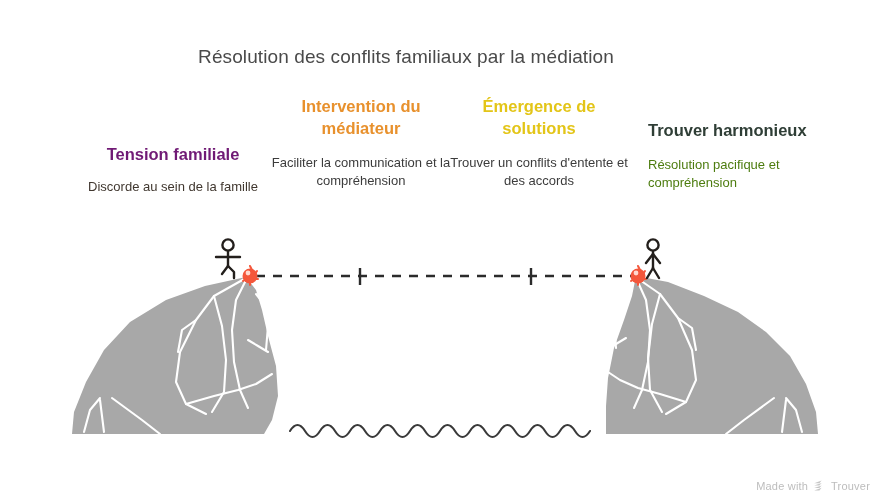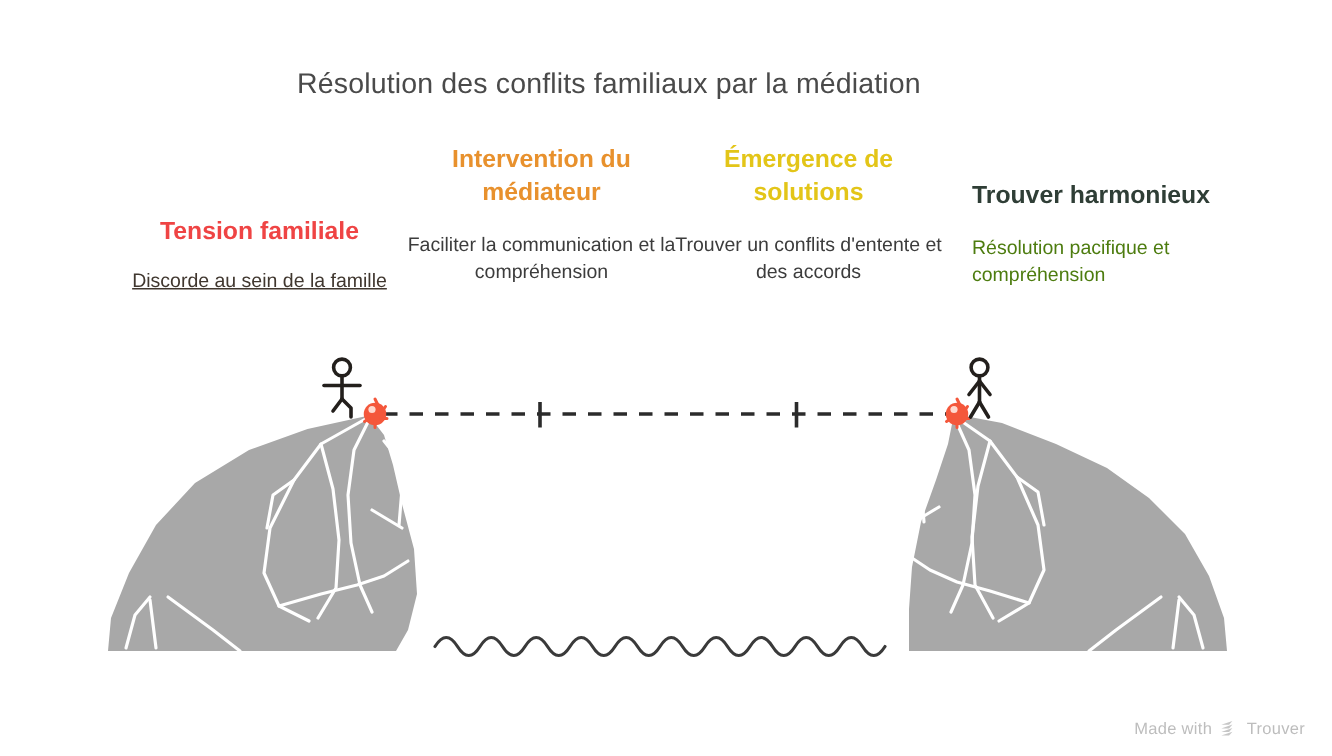--- a/index.html
+++ b/index.html
@@ -56,22 +56,22 @@
     color: #3c3c3c;
     margin: 0;
   }
 
   .step-1 {
     left: 62px;
     top: 144px;
     width: 222px;
     text-align: center;
   }
-  .step-1 .step-title { color: #ef4444; }
-  .step-1 .step-desc  { margin-top: 12px; color: #40372f; text-decoration: underline; }
+  .step-1 .step-title { color: #701a75; }
+  .step-1 .step-desc  { margin-top: 12px; color: #40372f; }
 
   .step-2 {
     left: 266px;
     top: 96px;
     width: 190px;
     text-align: center;
   }
   .step-2 .step-title { color: #e8912d; }
   .step-2 .step-desc  { margin-top: 14px; }
 

